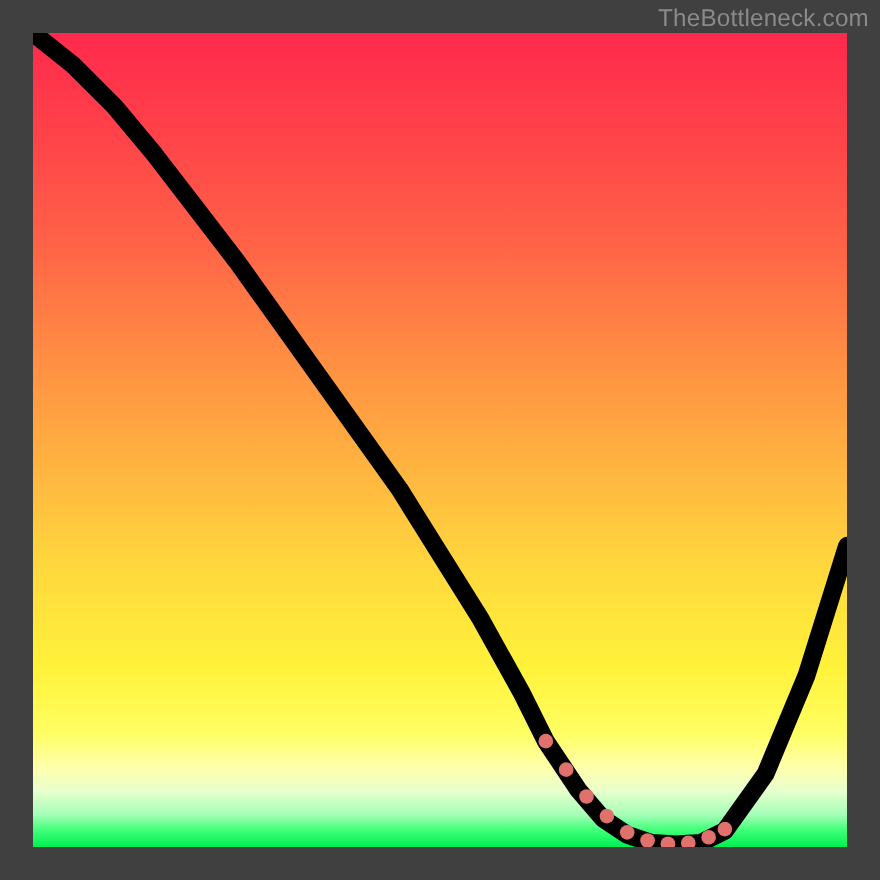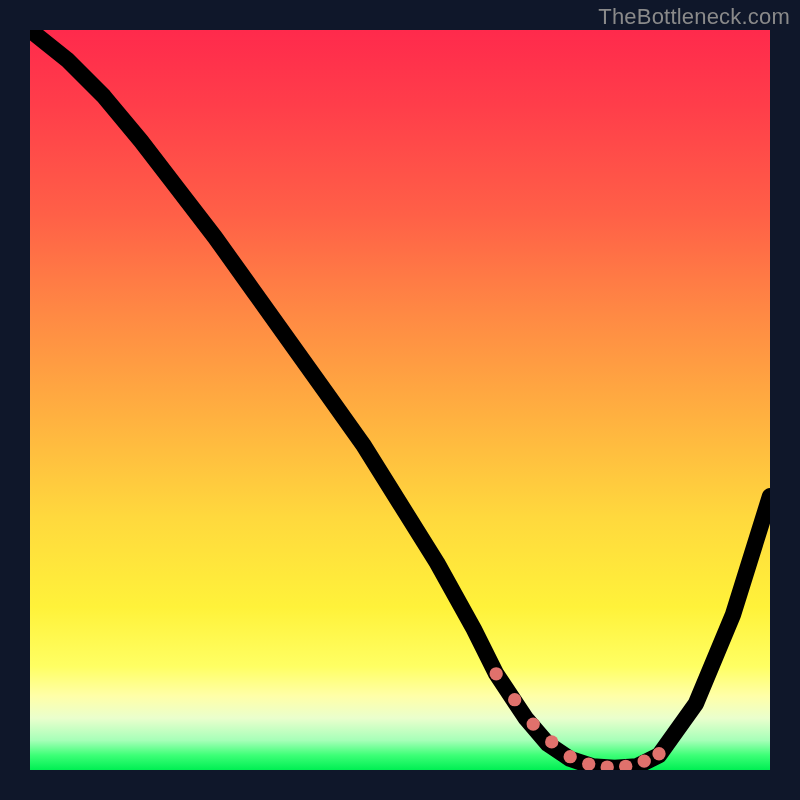--- a/index.html
+++ b/index.html
@@ -1,21 +1,21 @@
 <!DOCTYPE html>
 <html><head>
 <meta charset="utf-8">
 <style>
   * { margin: 0; padding: 0; box-sizing: border-box; }
   html, body { width: 800px; height: 800px; background: #000; overflow: hidden; }
   .stage {
     position: relative;
     width: 800px;
     height: 800px;
-    background: #0f172a;
+    background: #404040;
   }
   .plot-area {
     position: absolute;
     left: 30px;
     top: 30px;
     width: 740px;
     height: 740px;
   }
   .gradient-bg {
     position: absolute;

